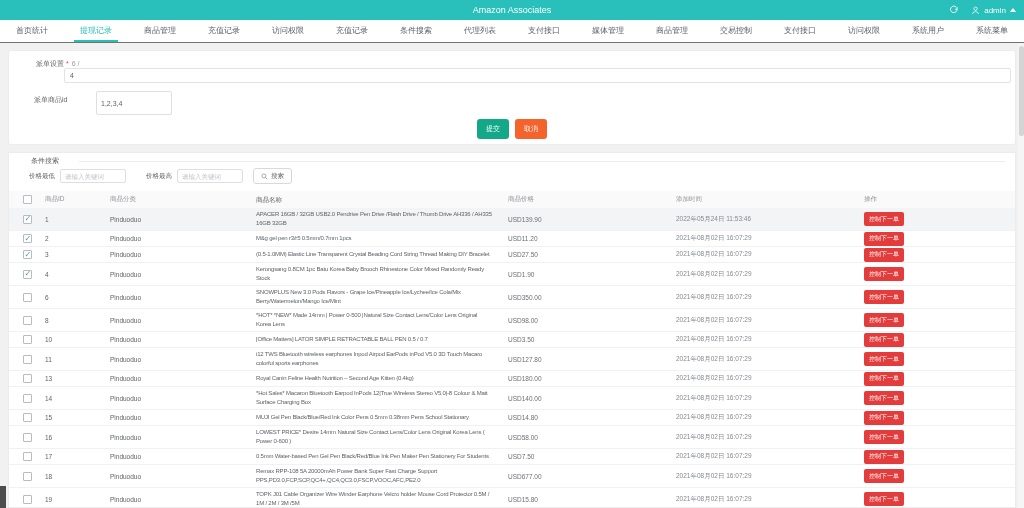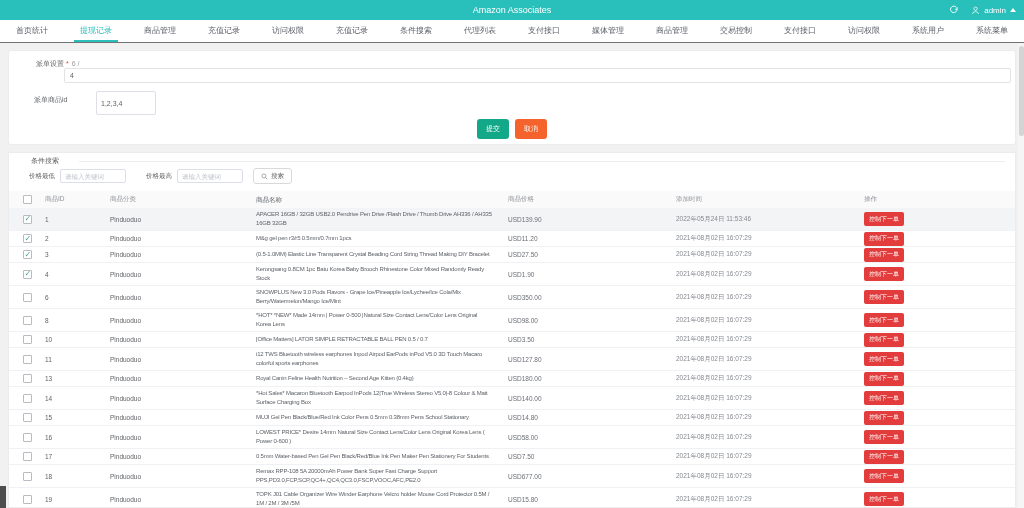--- a/index.html
+++ b/index.html
@@ -20,21 +20,21 @@
   .nav-tab.active { color:#29bfba; }
   .nav-tab.active::after { content:""; position:absolute; left:16%; right:16%; bottom:0; height:2px; background:#29bfba; }
 
   
   .form-panel { position:absolute; top:50px; left:8px; width:1008px; height:95px; background:#fff; border:1px solid #ececec; border-radius:3px; }
   .fp-label-row { position:absolute; left:27px; top:8px; font-size:7px; color:#606266; }
   .req { color:#e43; margin:0 1px 0 2px; }
   .hint { color:#9a9a9a; }
   .wide-input { position:absolute; left:55px; right:4px; top:17px; height:15px; border:1px solid #e3e3e3; border-radius:2px; font-size:7px; color:#606266; padding:0 5px; font-family:"Liberation Sans",sans-serif; background:#fff; }
   .fp-label2 { position:absolute; left:25px; top:44px; font-size:7px; color:#606266; }
-  .small-input { position:absolute; left:87px; top:40px; width:60px; height:14px; border:1px solid #dcdfe6; border-radius:2px; font-size:7px; color:#606266; padding:11px 4px; font-family:"Liberation Sans",sans-serif; }
+  .small-input { position:absolute; left:87px; top:40px; width:76px; height:14px; border:1px solid #dcdfe6; border-radius:2px; font-size:7px; color:#606266; padding:11px 4px; font-family:"Liberation Sans",sans-serif; }
   .fp-buttons { position:absolute; left:0; right:0; top:68px; display:flex; justify-content:center; gap:6px; }
   .btn { border:none; border-radius:3px; color:#fff; font-size:7px; padding:5px 9px; cursor:pointer; font-family:"Liberation Sans",sans-serif; }
   .btn-submit { background:#13a888; }
   .btn-cancel { background:#f4632c; }
 
   
   .main-panel { position:absolute; top:152px; left:8px; width:1008px; bottom:0; background:#fff; border:1px solid #ececec; overflow:hidden; }
   .search-title { position:absolute; left:22px; top:3px; font-size:7px; color:#606266; background:#fff; padding-right:6px; z-index:2; }
   .search-divider { position:absolute; left:70px; right:10px; top:8px; height:1px; background:#ededed; }
   .search-row { position:absolute; left:0; top:13px; height:20px; display:flex; align-items:center; }

